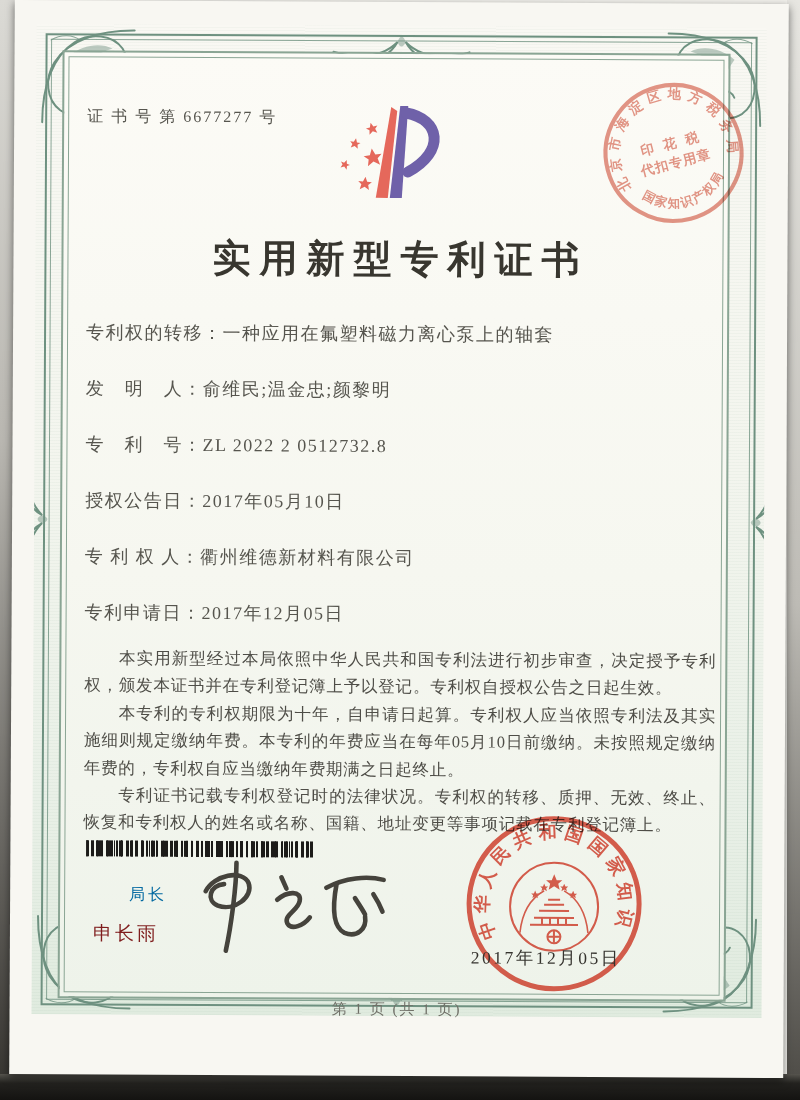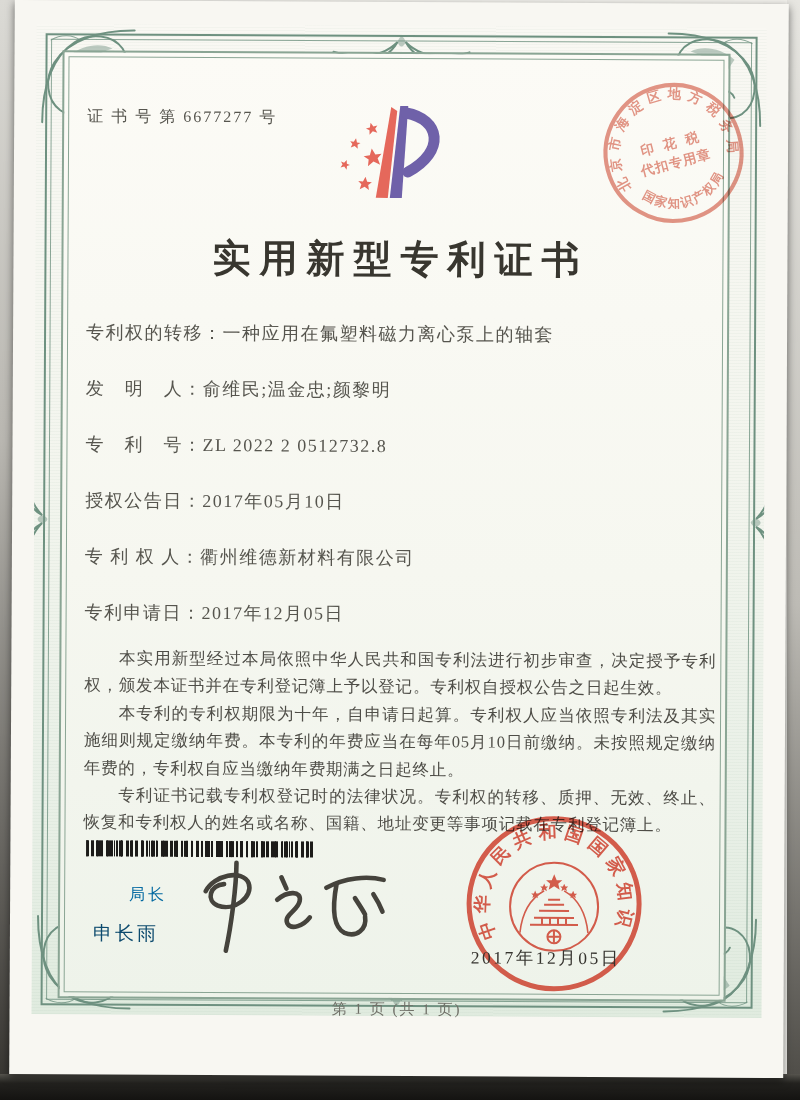--- a/index.html
+++ b/index.html
@@ -42,21 +42,21 @@
     color:var(--text-gray);white-space:nowrap;}
   .paras{position:absolute;left:73px;top:644px;width:632px;font-size:16.5px;
     line-height:1.66;letter-spacing:.8px;text-align:justify;color:#4e4d47;}
   .paras p{margin:0;text-indent:2.1em;}
   .barcode{position:absolute;left:76px;top:840px;width:228px;height:16px;
     background-image:
       repeating-linear-gradient(90deg,#1c1b19 0 2px,rgba(0,0,0,0) 2px 5px),
       repeating-linear-gradient(90deg,#1c1b19 0 1px,rgba(0,0,0,0) 1px 7px),
       repeating-linear-gradient(90deg,#1c1b19 0 3px,rgba(0,0,0,0) 3px 11px);}
   .officer-title{position:absolute;left:83px;top:884px;font-size:16px;letter-spacing:3px;color:#0369a1;margin-left:36px;}
-  .officer-name{position:absolute;left:83px;top:920px;font-size:19px;letter-spacing:3px;color:#0c4a6e;}
+  .officer-name{position:absolute;left:83px;top:920px;font-size:19px;letter-spacing:3px;color:#7f1d1d;}
   .signature{position:absolute;left:173px;top:850px;width:225px;height:105px;}
   .sig{stroke:#45433c;stroke-width:4.5;fill:none;stroke-linecap:round;stroke-linejoin:round;}
   .seal{position:absolute;left:449px;top:806px;width:190px;height:190px;
     mix-blend-mode:multiply;opacity:.92;}
   .seal-red{fill:var(--seal-red);}
   .seal-line{stroke:var(--seal-red);fill:none;}
   .seal-date{position:absolute;left:461px;top:943px;font-size:17.5px;letter-spacing:2.5px;
     color:#35332e;z-index:5;}
   .footer{position:absolute;left:22px;top:998px;width:730px;text-align:center;
     font-size:15px;letter-spacing:2px;color:#6f6f67;}

